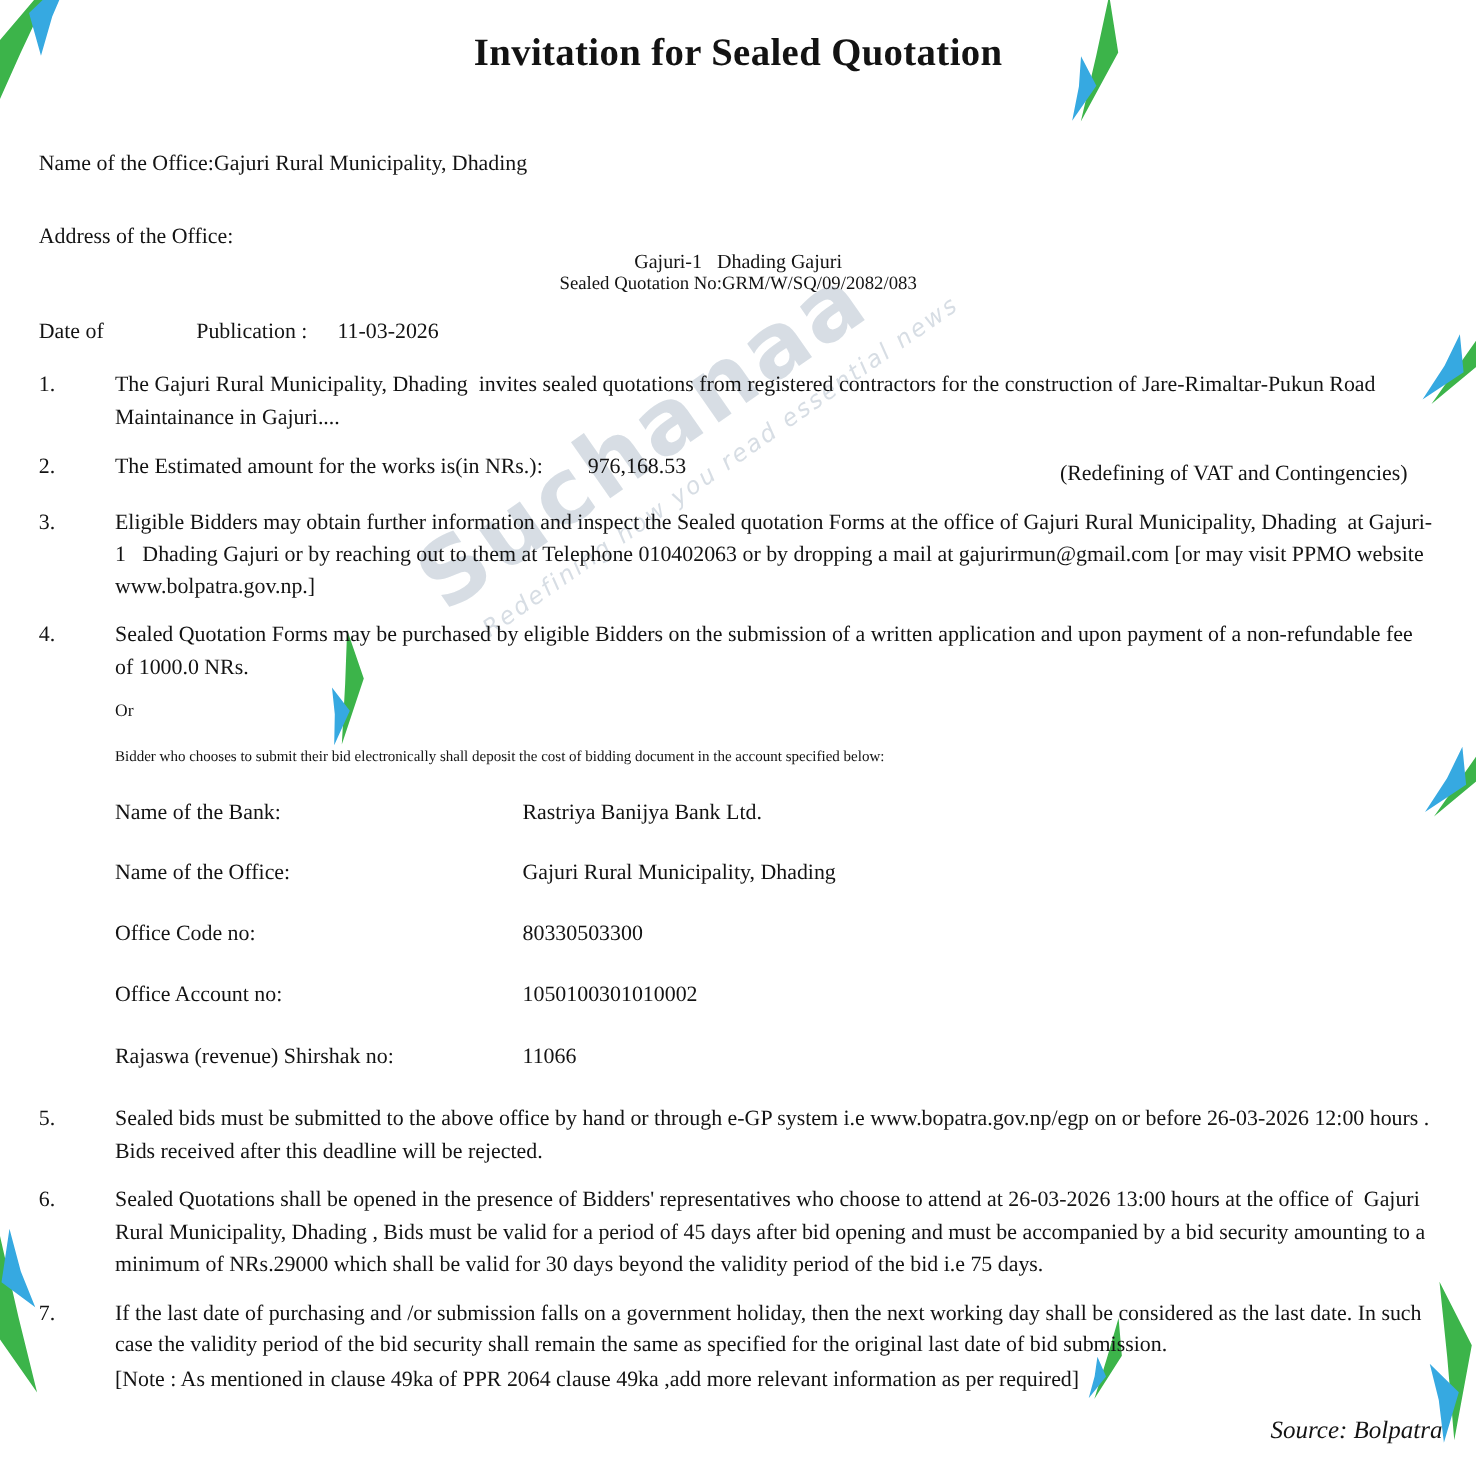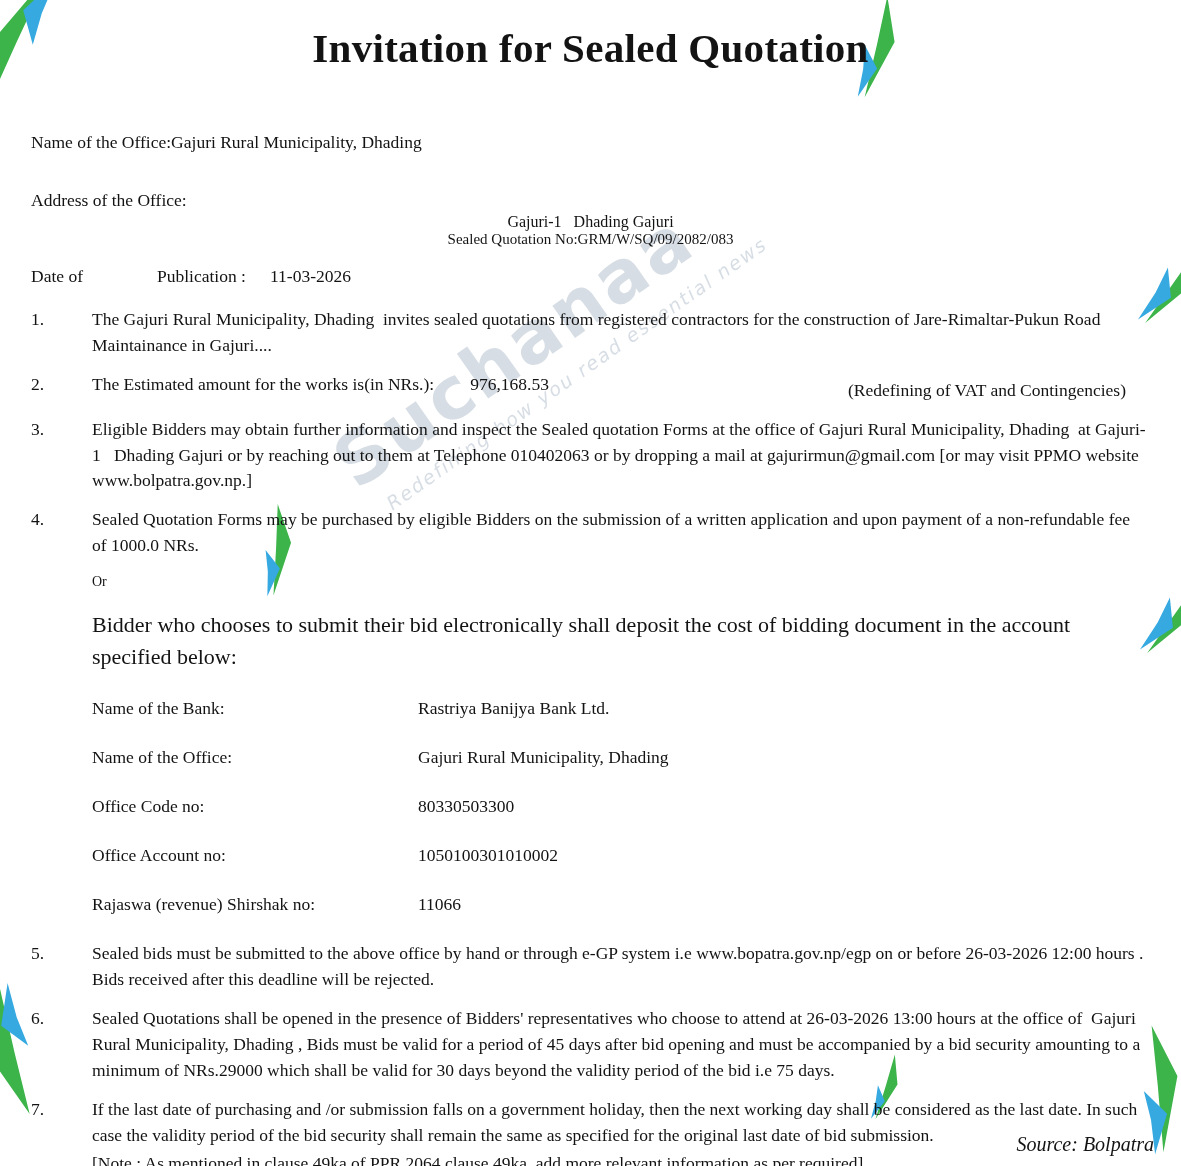--- a/index.html
+++ b/index.html
@@ -23,41 +23,41 @@
   
   .watermark { position:absolute; left:318px; top:436px; z-index:1;
                transform:rotate(-35deg); transform-origin:left top;
                color:var(--wm,#b7c3cf); opacity:.55; pointer-events:none; white-space:nowrap; }
   .wm-brand { font-family:"DejaVu Sans", sans-serif; font-weight:bold; font-size:72px; letter-spacing:3px; }
   .wm-tagline { font-family:"DejaVu Sans", sans-serif; font-style:italic; font-size:19px; letter-spacing:2px; margin-top:2px; padding-left:18px; }
 
   
   .content { position:relative; z-index:2; padding:0 31px; }
   .pre { white-space:pre-wrap; }
-  .title { text-align:center; font-size:41px; font-weight:bold; padding-top:24px; letter-spacing:.3px; }
+  .title { text-align:center; font-size:31px; font-weight:bold; padding-top:24px; letter-spacing:.3px; }
 
   .meta-office   { margin-top:60px; font-size:17.5px; }
   .meta-addr-lbl { margin-top:37px; font-size:17.5px; }
   .meta-addr-val { margin-top:2px;  font-size:16px;text-align:center; }
   .meta-quot     { font-size:15px;text-align:center; }
   .meta-date     { margin-top:18px; font-size:17.5px; }
   .meta-date .pub  { margin-left:74px; }
   .meta-date .date { margin-left:24px; }
 
   .list { margin-top:20px; font-size:17.5px; line-height:1.48; }
   .list-row { display:flex; margin-bottom:13px; }
   .list-row .num { flex:0 0 61px; }
   .list-row .body { flex:1; padding-right:2px; }
 
   .row-estimate .body { display:flex; justify-content:space-between; align-items:flex-start; }
   .row-estimate .amount { margin-left:36px; }
   .row-estimate .vat-note { margin-top:6px; margin-right:22px; white-space:nowrap; }
 
   .or-line { margin:6px 0 16px 61px; width:780px; text-align:left; font-size:14px; }
-  .ebid-par { margin:0 0 22px 61px; font-size:22px; line-height:1.48; }
+  .ebid-par { margin:0 0 22px 61px; font-size:12px; line-height:1.48; }
 
   .bank { margin-left:61px; margin-bottom:24px; font-size:17.5px; }
   .bank-row { display:flex; margin-bottom:23px; }
   .bank-row .bank-label { flex:0 0 326px; }
 
   .item-note { margin-top:2px; }
 
   .footer-source { position:absolute; right:27px; bottom:10px; z-index:2;
                    font-size:20px; font-style:italic; }
 </style>

